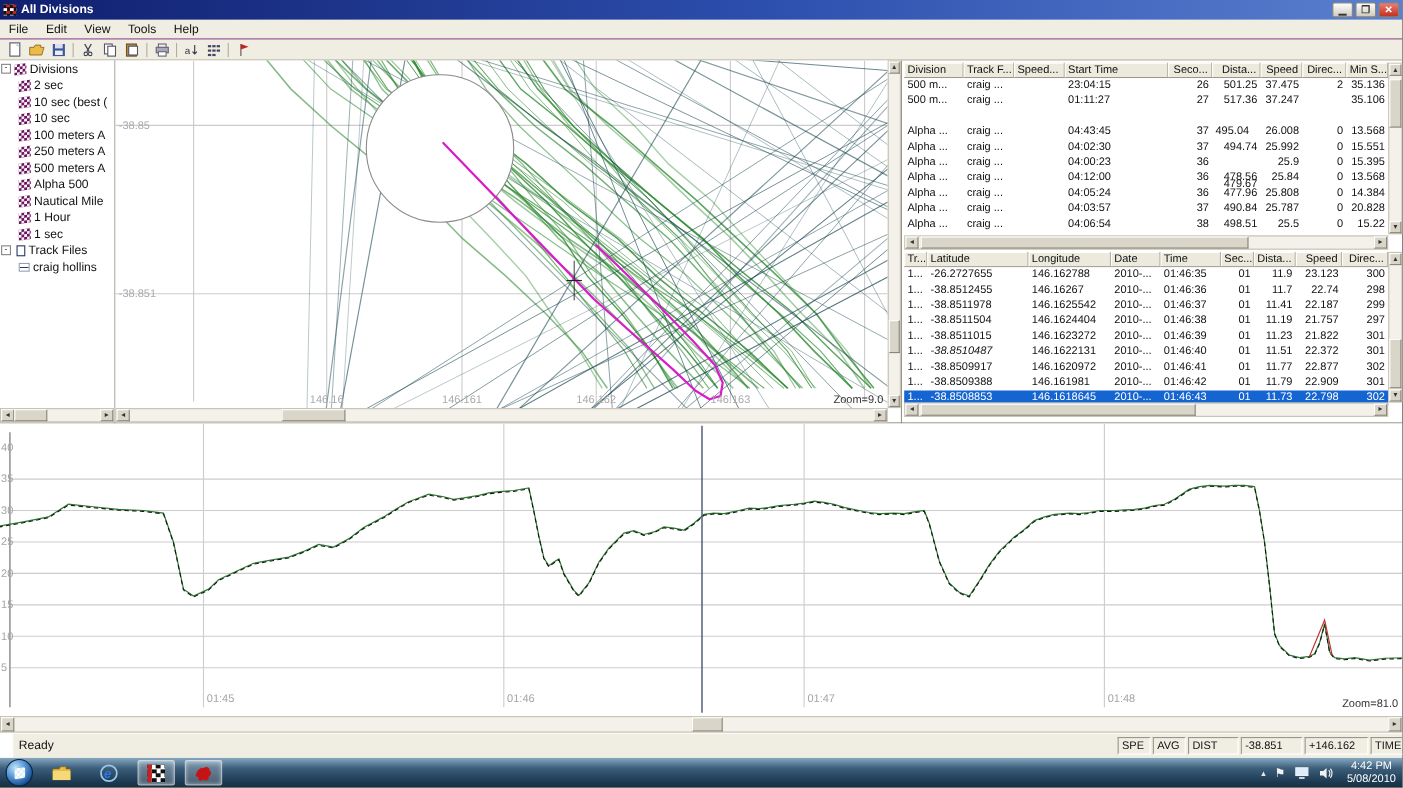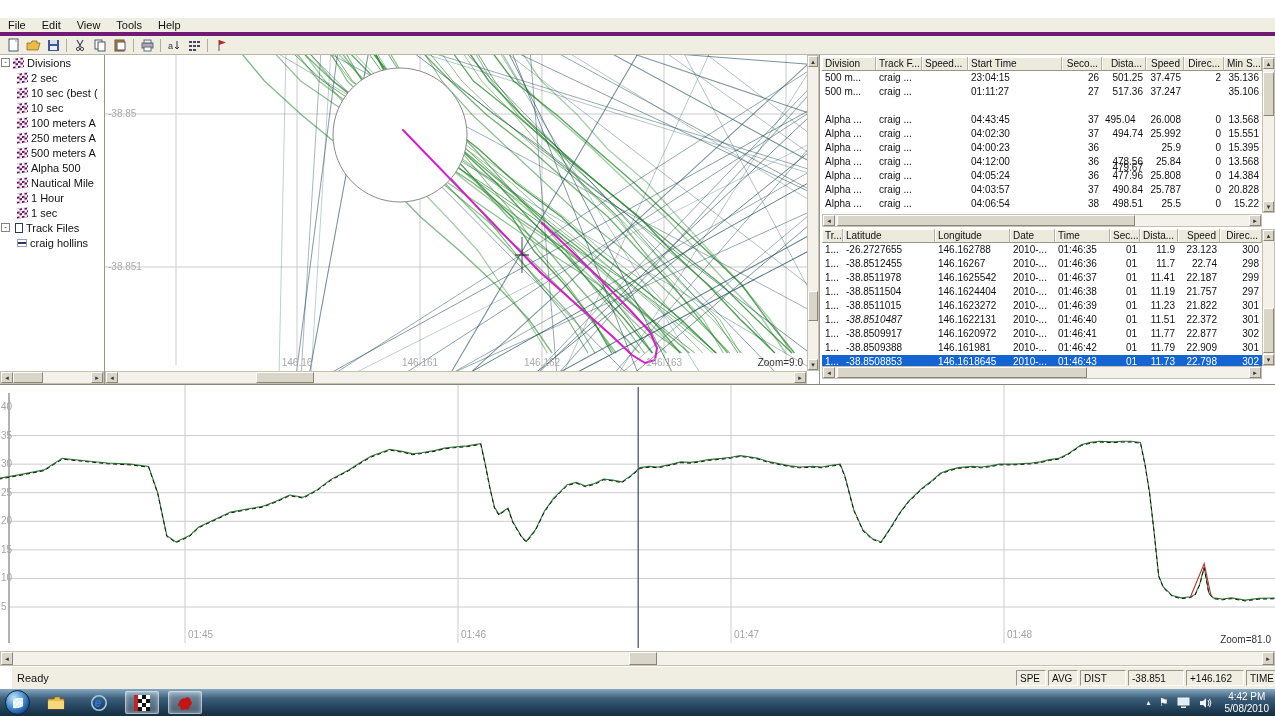--- a/index.html
+++ b/index.html
@@ -10,21 +10,21 @@
     background:linear-gradient(to right,#101f6e,#2d4fae 55%,#5a80cf);
     display:flex;align-items:center;color:#fff;font-size:11px;font-weight:bold;box-sizing:border-box;padding-left:3px;}
   .title-icon{width:12px;height:10px;margin-right:4px;flex:none;
     background:conic-gradient(#c22424 0 90deg,#111 0 180deg,#fff 0 270deg,#111 0);background-size:6px 6px;}
   .title-text{flex:1;}
   .win-controls{display:flex;gap:2px;margin-right:3px;}
   .win-btn{width:19px;height:14px;background:linear-gradient(#fdfdfd,#cfcabc);border:1px solid #8a8678;border-radius:2px;
     display:flex;align-items:center;justify-content:center;font-size:9px;color:#333;box-sizing:border-box;line-height:1;}
   .win-btn.close{background:linear-gradient(#e98073,#c22f1e);color:#fff;font-weight:bold;}
   
-  .menubar{position:absolute;left:0;top:18px;width:1275px;height:18px;background:#f0eee3;border-bottom:4px solid #701a75;
+  .menubar{position:absolute;left:0;top:18px;width:1275px;height:18px;background:#f0eee3;border-bottom:1px solid #701a75;
     display:flex;align-items:center;font-size:11px;color:#111;box-sizing:border-box;}
   .menu-item{padding:2px 8px;}
   .toolbar{position:absolute;left:0;top:36px;width:1275px;height:19px;background:#f0eee3;border-bottom:1px solid #b9b5a7;
     display:flex;align-items:center;box-sizing:border-box;padding-left:3px;}
   .tb-icon{width:20px;height:16px;display:flex;align-items:center;justify-content:center;}
   .tb-sep{width:1px;height:13px;background:#b1ad9f;margin:0 3px;}
   
   .tree-panel{position:absolute;left:0;top:55px;width:104px;height:316px;background:#fff;overflow:hidden;font-size:11px;color:#111;}
   .v-split1{position:absolute;left:104px;top:55px;width:1px;height:330px;background:#9a968a;}
   .v-split2{position:absolute;left:819px;top:55px;width:1px;height:330px;background:#9a968a;}
@@ -75,20 +75,29 @@
   .tray-arrow{font-size:8px;color:#e8e8e8;}
   .tray-flag{font-size:11px;color:#f2f2f2;}
   .clock{font-size:10px;color:#fff;text-align:center;line-height:12px;padding-left:4px;}
   svg text{font-family:"Liberation Sans",sans-serif;}
 </style>
 </head>
 <body>
 
 <div class="screen">
 
+  <div class="titlebar">
+    <span class="title-icon"></span>
+    <span class="title-text">All Divisions</span>
+    <span class="win-controls">
+      <span class="win-btn">▁</span>
+      <span class="win-btn">❐</span>
+      <span class="win-btn close">✕</span>
+    </span>
+  </div>
 
   <div class="menubar">
     <span class="menu-item">File</span>
     <span class="menu-item">Edit</span>
     <span class="menu-item">View</span>
     <span class="menu-item">Tools</span>
     <span class="menu-item">Help</span>
   </div>
 
   <div class="toolbar" id="toolbar">

